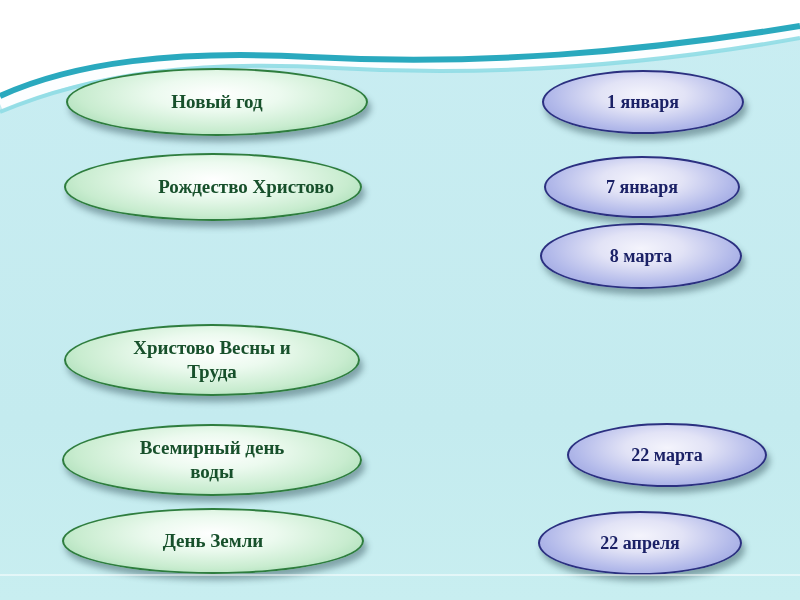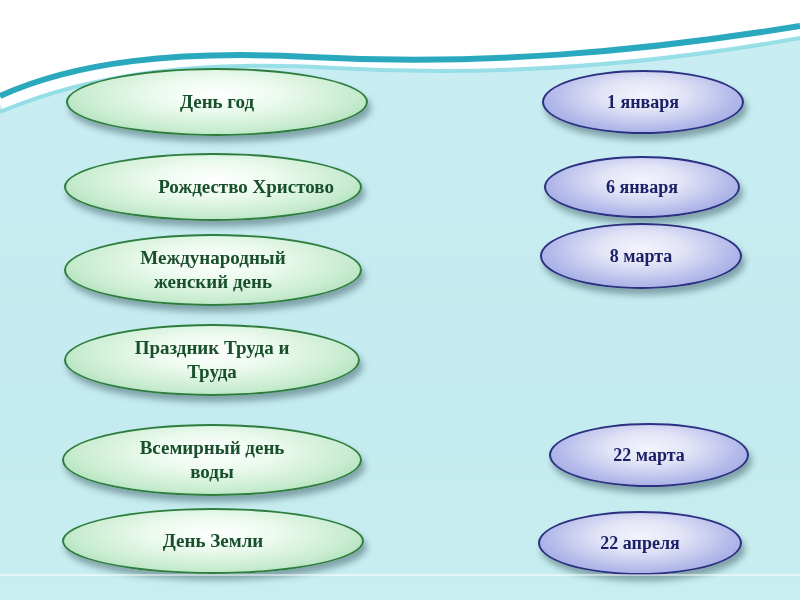--- a/index.html
+++ b/index.html
@@ -67,62 +67,58 @@
   .p-l2 { left: 64px;  top: 153px; width: 294px; height: 64px; justify-content: flex-end; }
   .p-l3 { left: 64px;  top: 234px; width: 294px; height: 68px; }
   .p-l4 { left: 64px;  top: 324px; width: 292px; height: 68px; }
   .p-l5 { left: 62px;  top: 424px; width: 296px; height: 68px; }
   .p-l6 { left: 62px;  top: 508px; width: 298px; height: 62px; }
   
   .p-r1 { left: 542px; top: 70px;  width: 198px; height: 60px; justify-content: center; }
   .p-r2 { left: 544px; top: 156px; width: 192px; height: 58px; }
   .p-r3 { left: 540px; top: 223px; width: 198px; height: 62px; }
   .p-r4 { left: 544px; top: 334px; width: 190px; height: 58px; }
-  .p-r5 { left: 549px; top: 423px; width: 196px; height: 60px; text-align: right; }
+  .p-r5 { left: 567px; top: 423px; width: 196px; height: 60px; text-align: right; }
   .p-r6 { left: 538px; top: 511px; width: 200px; height: 60px; }
 </style>
 </head>
 <body>
 
 <div class="slide">
 
   <svg class="waves" viewBox="0 0 800 140" preserveAspectRatio="none" aria-hidden="true">
     <path d="M0,0 H800 V26 C640,52 480,66 310,57 C175,50 75,62 0,96 Z" fill="#ffffff"></path>
     <path d="M0,104 C85,66 190,54 320,62 C490,72 655,58 800,32" fill="none" stroke="#ffffff" stroke-width="13" opacity="0.95"></path>
     <path d="M0,96 C75,62 175,50 310,57 C480,66 640,52 800,26" fill="none" stroke="#2aa9be" stroke-width="6"></path>
     <path d="M0,112 C95,72 205,60 335,68 C505,78 665,62 800,38" fill="none" stroke="#8edbe4" stroke-width="4" opacity="0.9"></path>
   </svg>
 
   <div class="ellipse green p-l1">
-    <span class="lbl">День год</span>
+    <span class="lbl">Новый год</span>
   </div>
   <div class="ellipse green p-l2">
     <span class="lbl">Рождество Христово</span>
   </div>
-  <div class="ellipse green p-l3">
-    <span class="lbl">Международный
-женский день</span>
-  </div>
   <div class="ellipse green p-l4">
-    <span class="lbl">Праздник Труда и
+    <span class="lbl">Христово Весны и
 Труда</span>
   </div>
   <div class="ellipse green p-l5">
     <span class="lbl">Всемирный день
 воды</span>
   </div>
   <div class="ellipse green p-l6">
     <span class="lbl">День Земли</span>
   </div>
 
   <div class="ellipse blue p-r1">
     <span class="lbl">1 января</span>
   </div>
   <div class="ellipse blue p-r2">
-    <span class="lbl">6 января</span>
+    <span class="lbl">7 января</span>
   </div>
   <div class="ellipse blue p-r3">
     <span class="lbl">8 марта</span>
   </div>
   <div class="ellipse blue p-r5">
     <span class="lbl">22 марта</span>
   </div>
   <div class="ellipse blue p-r6">
     <span class="lbl">22 апреля</span>
   </div>

